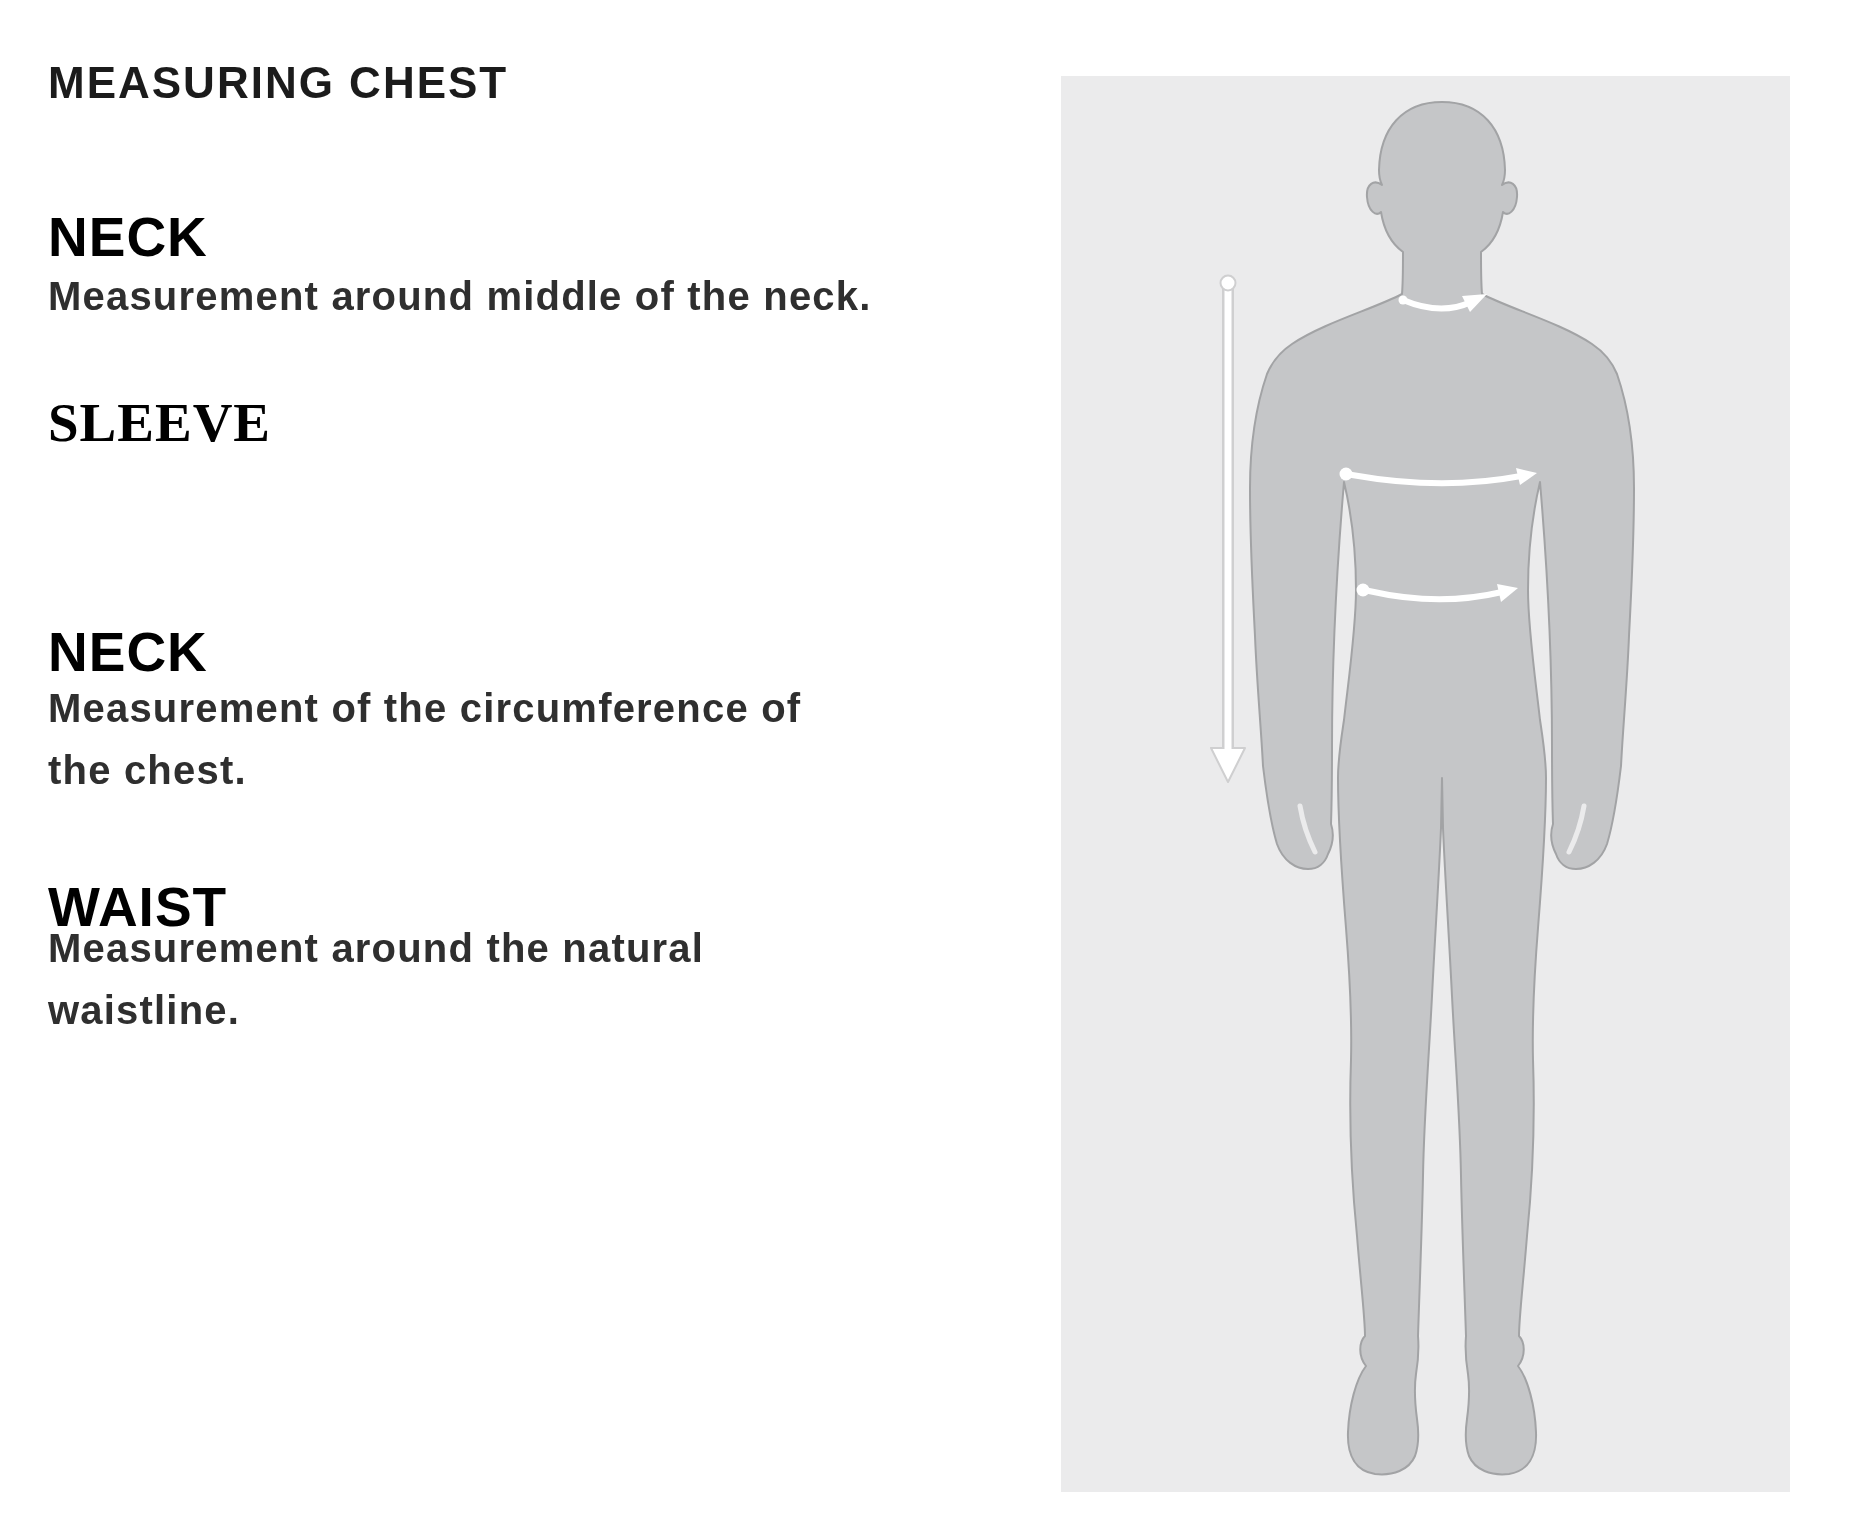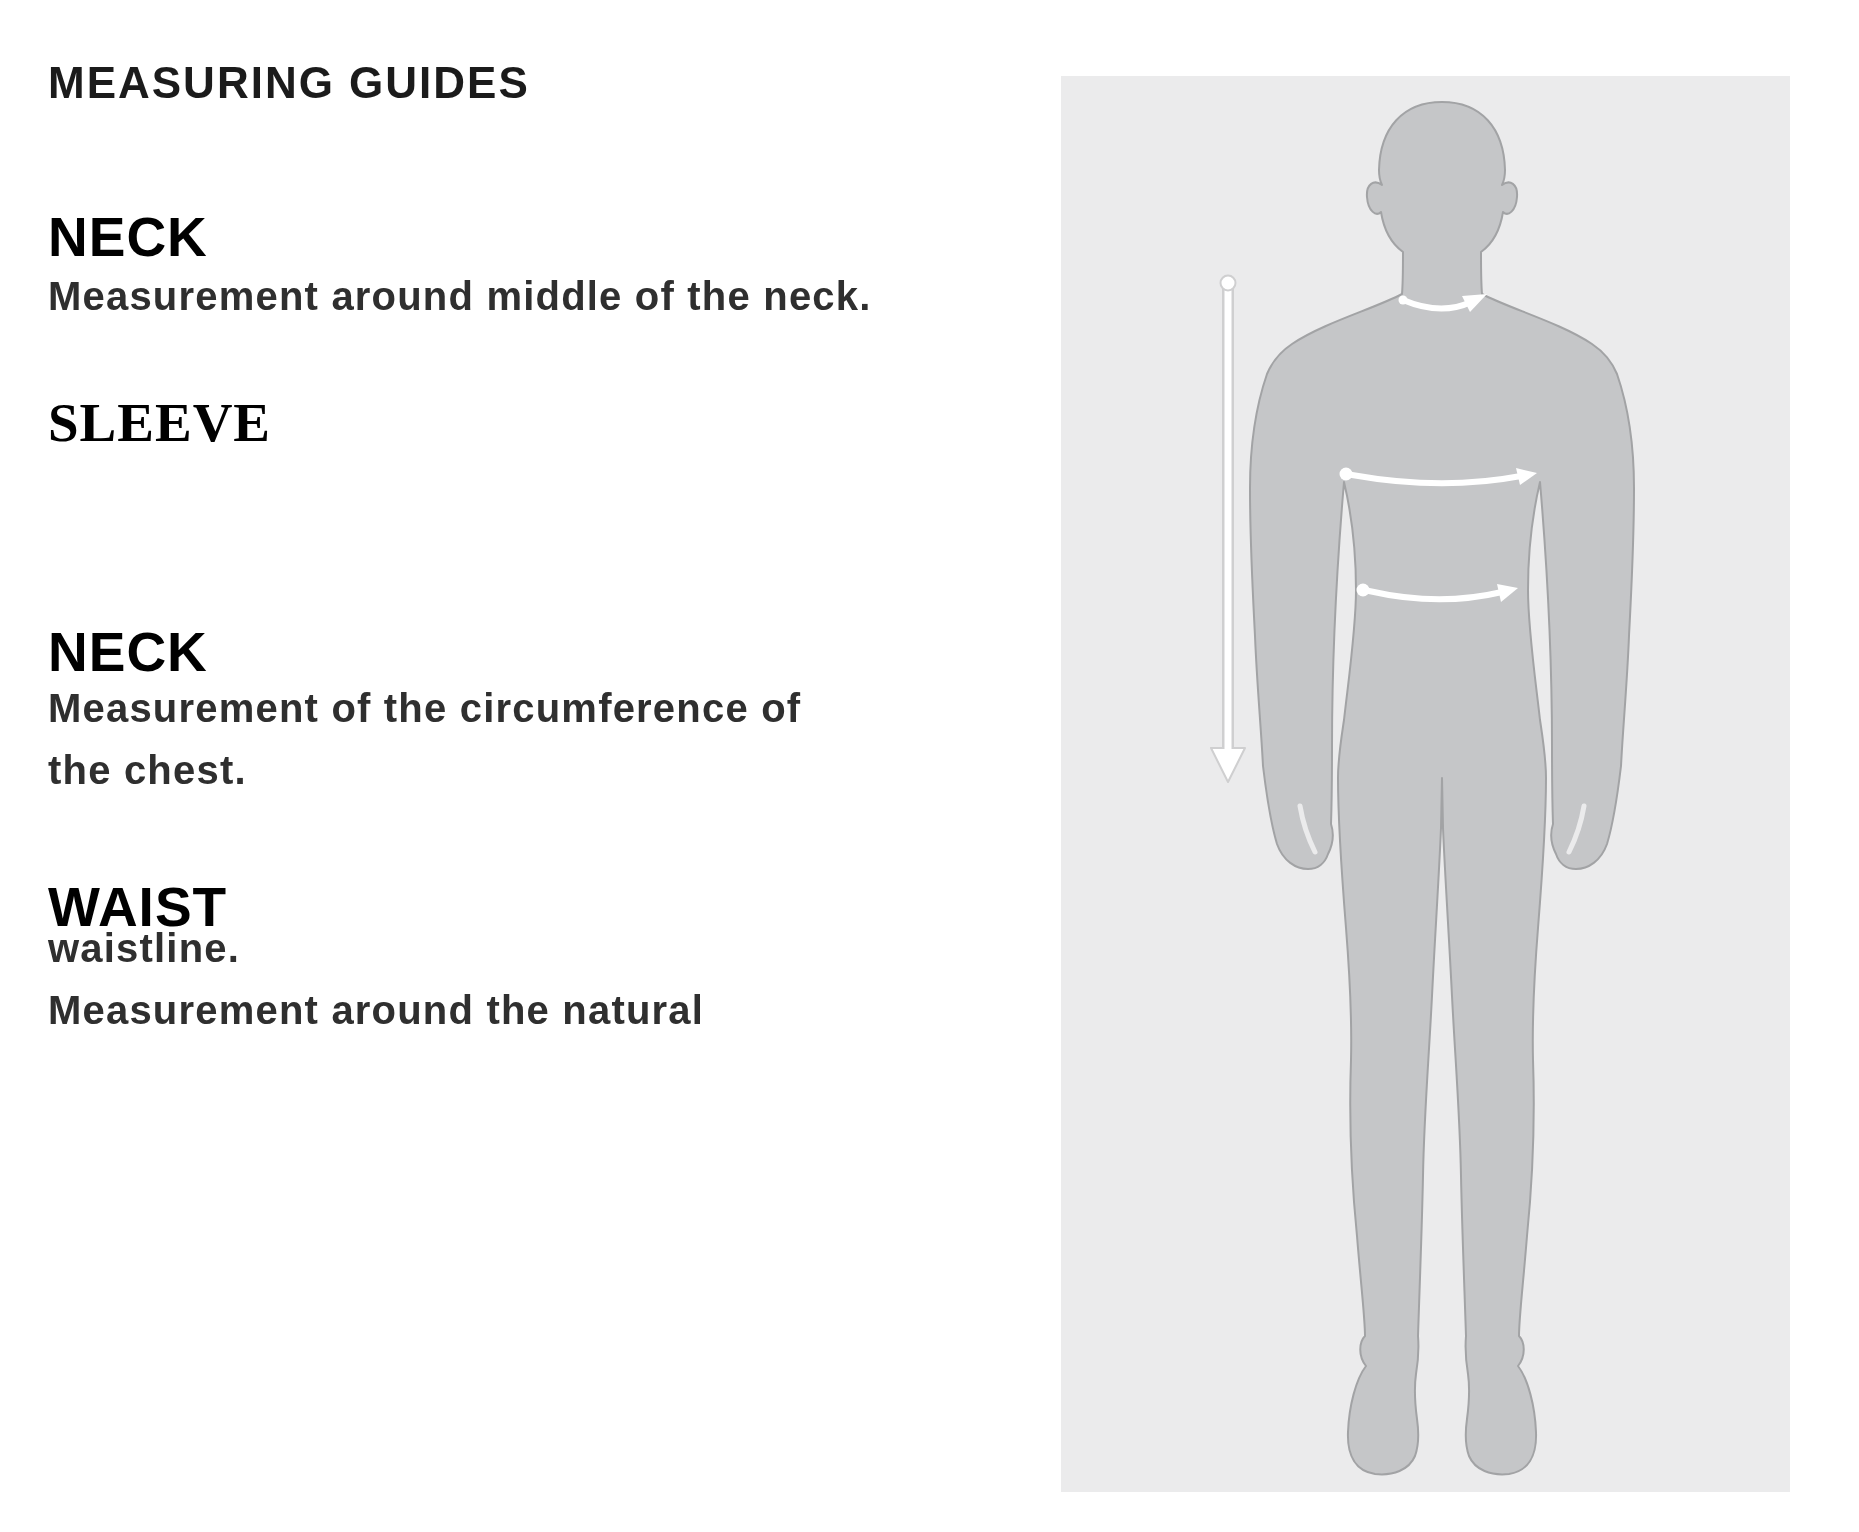--- a/index.html
+++ b/index.html
@@ -64,39 +64,39 @@
   .v-arrow-outline { stroke: #cfcfd0; stroke-width: 12; stroke-linecap: round; }
   .v-arrow-shaft { stroke: #ffffff; stroke-width: 7; stroke-linecap: butt; }
   .v-arrow-head { fill: #ffffff; stroke: #cfcfd0; stroke-width: 2; stroke-linejoin: round; }
   .v-arrow-dot { fill: #ffffff; stroke: #cfcfd0; stroke-width: 2; }
 </style>
 </head>
 <body>
 
 <div class="page">
 
-  <div class="page-title">MEASURING GUIDES</div>
+  <div class="page-title">MEASURING CHEST</div>
 
   <div class="sec-heading pos-neck-h">NECK</div>
   <div class="sec-body pos-neck-b">
     <div>Measurement around middle of the neck.</div>
   </div>
 
   <div class="sec-heading pos-sleeve-h">SLEEVE</div>
 
   <div class="sec-heading pos-chest-h">NECK</div>
   <div class="sec-body pos-chest-b">
     <div>Measurement of the circumference of</div>
     <div>the chest.</div>
   </div>
 
   <div class="sec-heading pos-waist-h">WAIST</div>
   <div class="sec-body pos-waist-b">
+    <div>Measurement around the natural</div>
     <div>waistline.</div>
-    <div>Measurement around the natural</div>
   </div>
 
   <div class="figure-panel">
     <svg viewBox="0 0 729 1416" xmlns="http://www.w3.org/2000/svg">
 
       <rect x="0" y="0" width="729" height="1416" fill="#ebebec"></rect>
 
       <path class="body-shape" d="M 381 26
                C 420 26 443 52 444 94
                C 444 100 443 105 441 109

